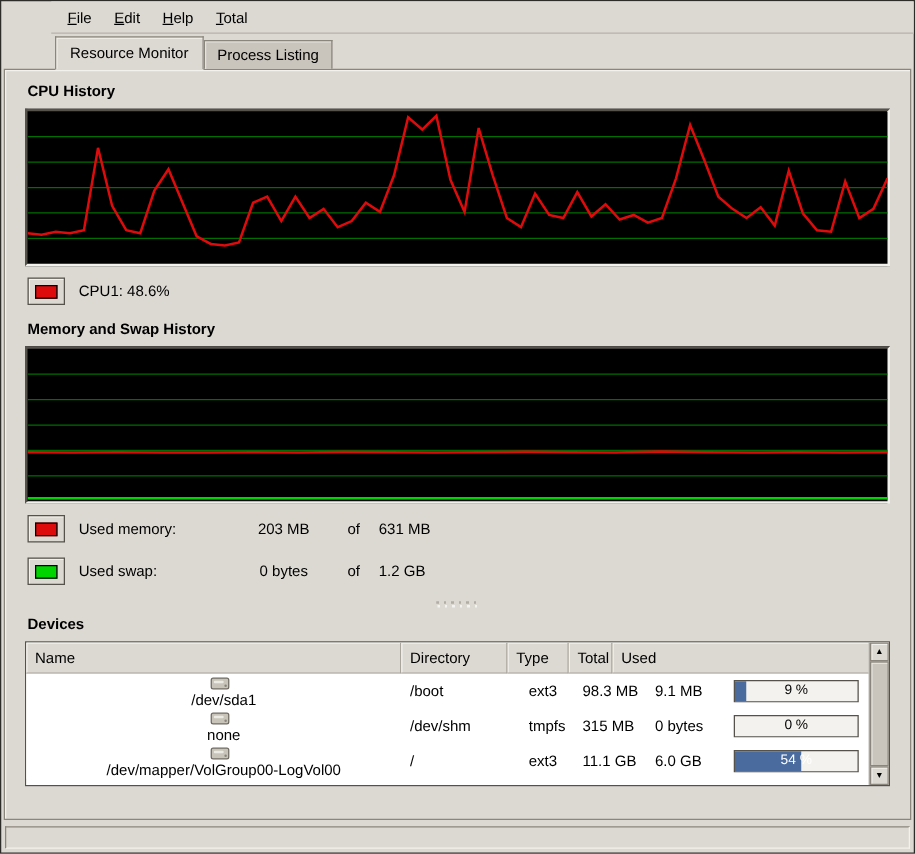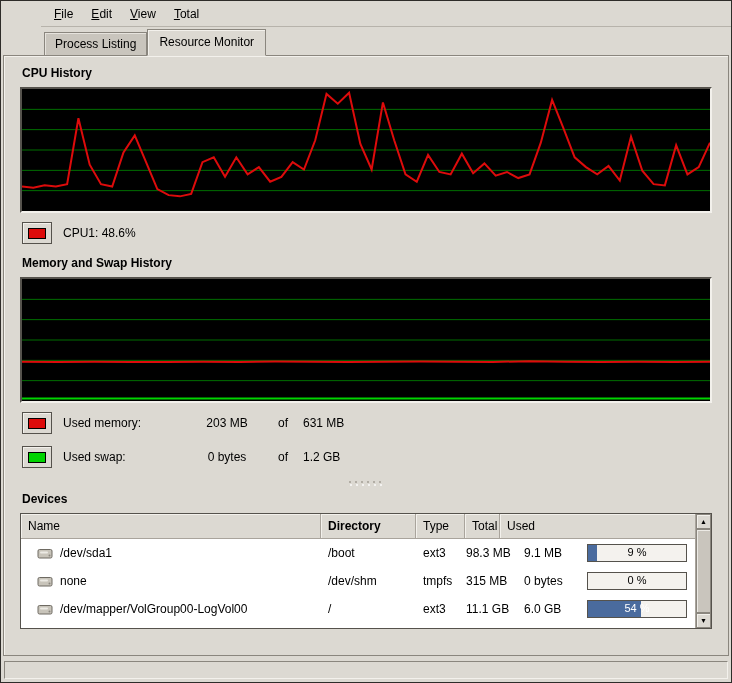--- a/index.html
+++ b/index.html
@@ -54,26 +54,26 @@
     background-size:34px 2px,34px 2px;
     background-position:0 1px,1px 4px; background-repeat:no-repeat;
   }
   
   .devices-frame { height:116px; border:1px solid #55524c; background:#fff; display:flex; }
   .table-area { flex:1; display:flex; flex-direction:column; overflow:hidden; }
   .thead { display:flex; height:25px; flex:none; background:#dcd9d2; }
   .th { border-right:1px solid #a9a49c; border-bottom:1px solid #a9a49c;
         box-shadow: inset 1px 1px 0 #f3f1ec; background:#dcd9d2;
         padding:5px 0 0 7px; overflow:hidden; white-space:nowrap; cursor:default; }
-  .th.c-name { width:300px; } .th.c-dir { width:95px;font-weight:bold; } .th.c-type { width:49px; }
+  .th.c-name { width:300px; } .th.c-dir { width:85px; } .th.c-type { width:49px; }
   .th.c-total { width:35px; } .th.c-used { flex:1; border-right:none; }
   .tbody { flex:1; background:#fff; overflow:hidden; }
   .trow { display:flex; align-items:center; height:28px; background:#fff; }
   .cell { overflow:hidden; white-space:nowrap; }
-  .cell.c-name { width:300px; padding-left:16px; display:flex; align-items:center; }
+  .cell.c-name { width:300px; padding-left:16px; display:flex; align-items:center;flex-direction:column; }
   .cell.c-dir { width:95px; padding-left:7px; }
   .cell.c-type { width:45px; padding-left:7px; }
   .cell.c-total { width:57px; padding-left:5px; }
   .cell.c-used { flex:1; display:flex; align-items:center; padding-left:6px; }
   .drive-icon { margin-right:7px; flex:none; display:inline-flex; }
   .pbar { position:relative; width:100px; height:18px; margin-left:auto; margin-right:8px;
           border:1px solid #55524c; background:#f4f2ee; flex:none; }
   .pfill { position:absolute; left:0; top:0; bottom:0; }
   .plabel { position:absolute; left:0; right:0; top:1px; text-align:center; font-size:11px; }
   
@@ -90,27 +90,27 @@
                border:1px solid; border-color:#8a867e #f3f1ec #f3f1ec #8a867e; }
 </style>
 </head>
 <body>
 
 <div class="window">
 
   <div class="menubar">
     <span class="menu-item">File</span>
     <span class="menu-item">Edit</span>
-    <span class="menu-item">View</span>
+    <span class="menu-item">Help</span>
     <span class="menu-item">Total</span>
   </div>
 
   <div class="tabs">
+    <div class="tab active">Resource Monitor</div>
     <div class="tab inactive">Process Listing</div>
-    <div class="tab active">Resource Monitor</div>
   </div>
 
   <div class="panel">
 
     <div class="section-title">CPU History</div>
     <div class="graph-frame">
       <svg id="cpu-svg" viewBox="0 0 100 100" preserveAspectRatio="none">
           <line x1="0" x2="100" y1="83.3" y2="83.3" stroke="#006e00" stroke-width="1" vector-effect="non-scaling-stroke"></line>
           <line x1="0" x2="100" y1="66.7" y2="66.7" stroke="#006e00" stroke-width="1" vector-effect="non-scaling-stroke"></line>
           <line x1="0" x2="100" y1="50" y2="50" stroke="#006e00" stroke-width="1" vector-effect="non-scaling-stroke"></line>

